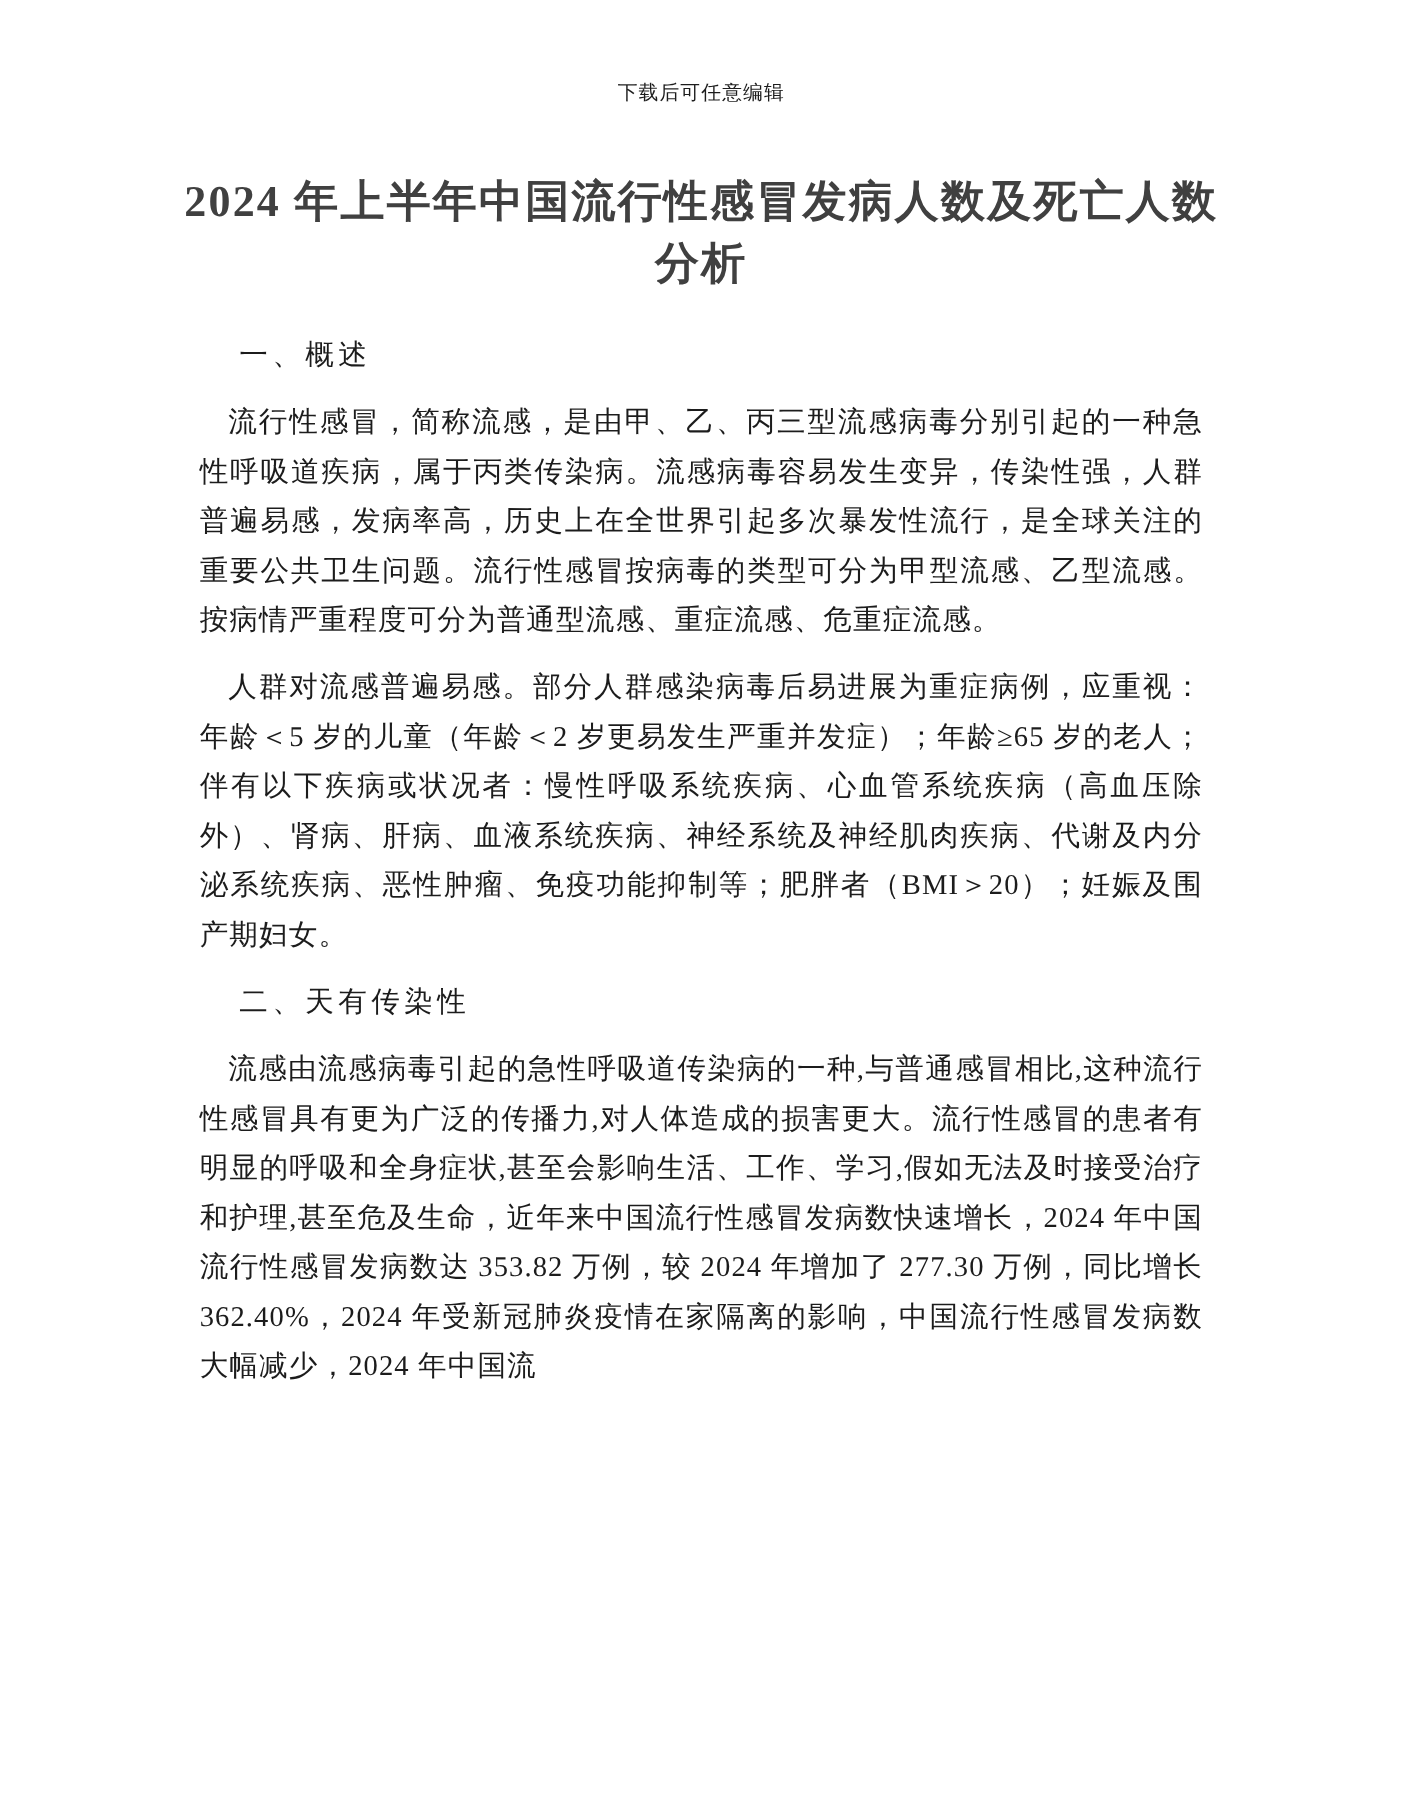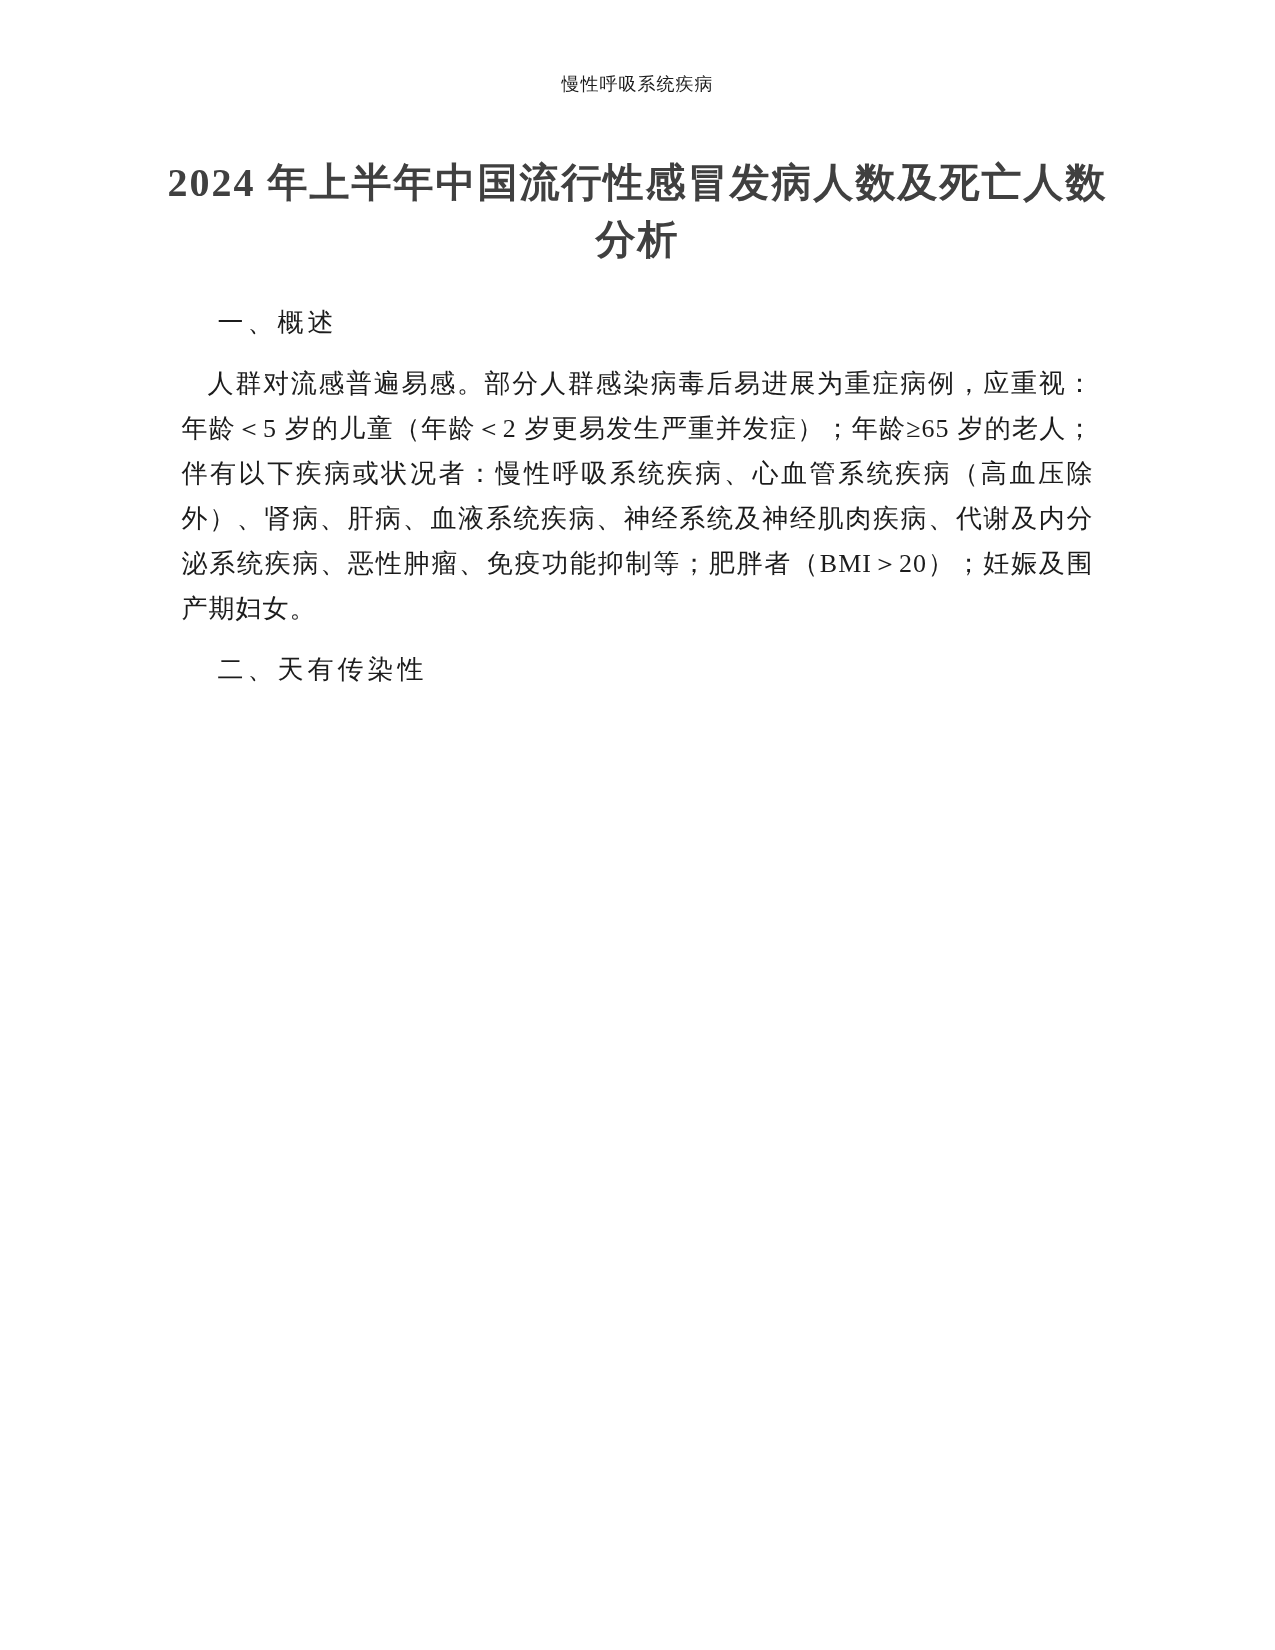--- a/index.html
+++ b/index.html
@@ -53,30 +53,32 @@
   .doc-body p {
     margin: 0 0 16px 0;
     text-indent: 26px;
   }
 </style>
 </head>
 <body>
 
 <div class="page">
 
-  <div class="header-note">慢性呼吸系统疾病</div>
+  <div class="header-note">下载后可任意编辑</div>
 
   <h1 class="doc-title">2024 年上半年中国流行性感冒发病人数及死亡人数分析</h1>
 
   <div class="doc-body">
 
     <h2 class="section-heading">一、概述</h2>
 
+    <p>流行性感冒，简称流感，是由甲、乙、丙三型流感病毒分别引起的一种急性呼吸道疾病，属于丙类传染病。流感病毒容易发生变异，传染性强，人群普遍易感，发病率高，历史上在全世界引起多次暴发性流行，是全球关注的重要公共卫生问题。流行性感冒按病毒的类型可分为甲型流感、乙型流感。按病情严重程度可分为普通型流感、重症流感、危重症流感。</p>
 
 
     <p>人群对流感普遍易感。部分人群感染病毒后易进展为重症病例，应重视：年龄＜5 岁的儿童（年龄＜2 岁更易发生严重并发症）；年龄≥65 岁的老人；伴有以下疾病或状况者：慢性呼吸系统疾病、心血管系统疾病（高血压除外）、肾病、肝病、血液系统疾病、神经系统及神经肌肉疾病、代谢及内分泌系统疾病、恶性肿瘤、免疫功能抑制等；肥胖者（BMI＞20）；妊娠及围产期妇女。</p>
 
     <h2 class="section-heading">二、天有传染性</h2>
 
+    <p>流感由流感病毒引起的急性呼吸道传染病的一种,与普通感冒相比,这种流行性感冒具有更为广泛的传播力,对人体造成的损害更大。流行性感冒的患者有明显的呼吸和全身症状,甚至会影响生活、工作、学习,假如无法及时接受治疗和护理,甚至危及生命，近年来中国流行性感冒发病数快速增长，2024 年中国流行性感冒发病数达 353.82 万例，较 2024 年增加了 277.30 万例，同比增长 362.40%，2024 年受新冠肺炎疫情在家隔离的影响，中国流行性感冒发病数大幅减少，2024 年中国流</p>
 
   </div>
 
 </div>
 
 </body></html>

